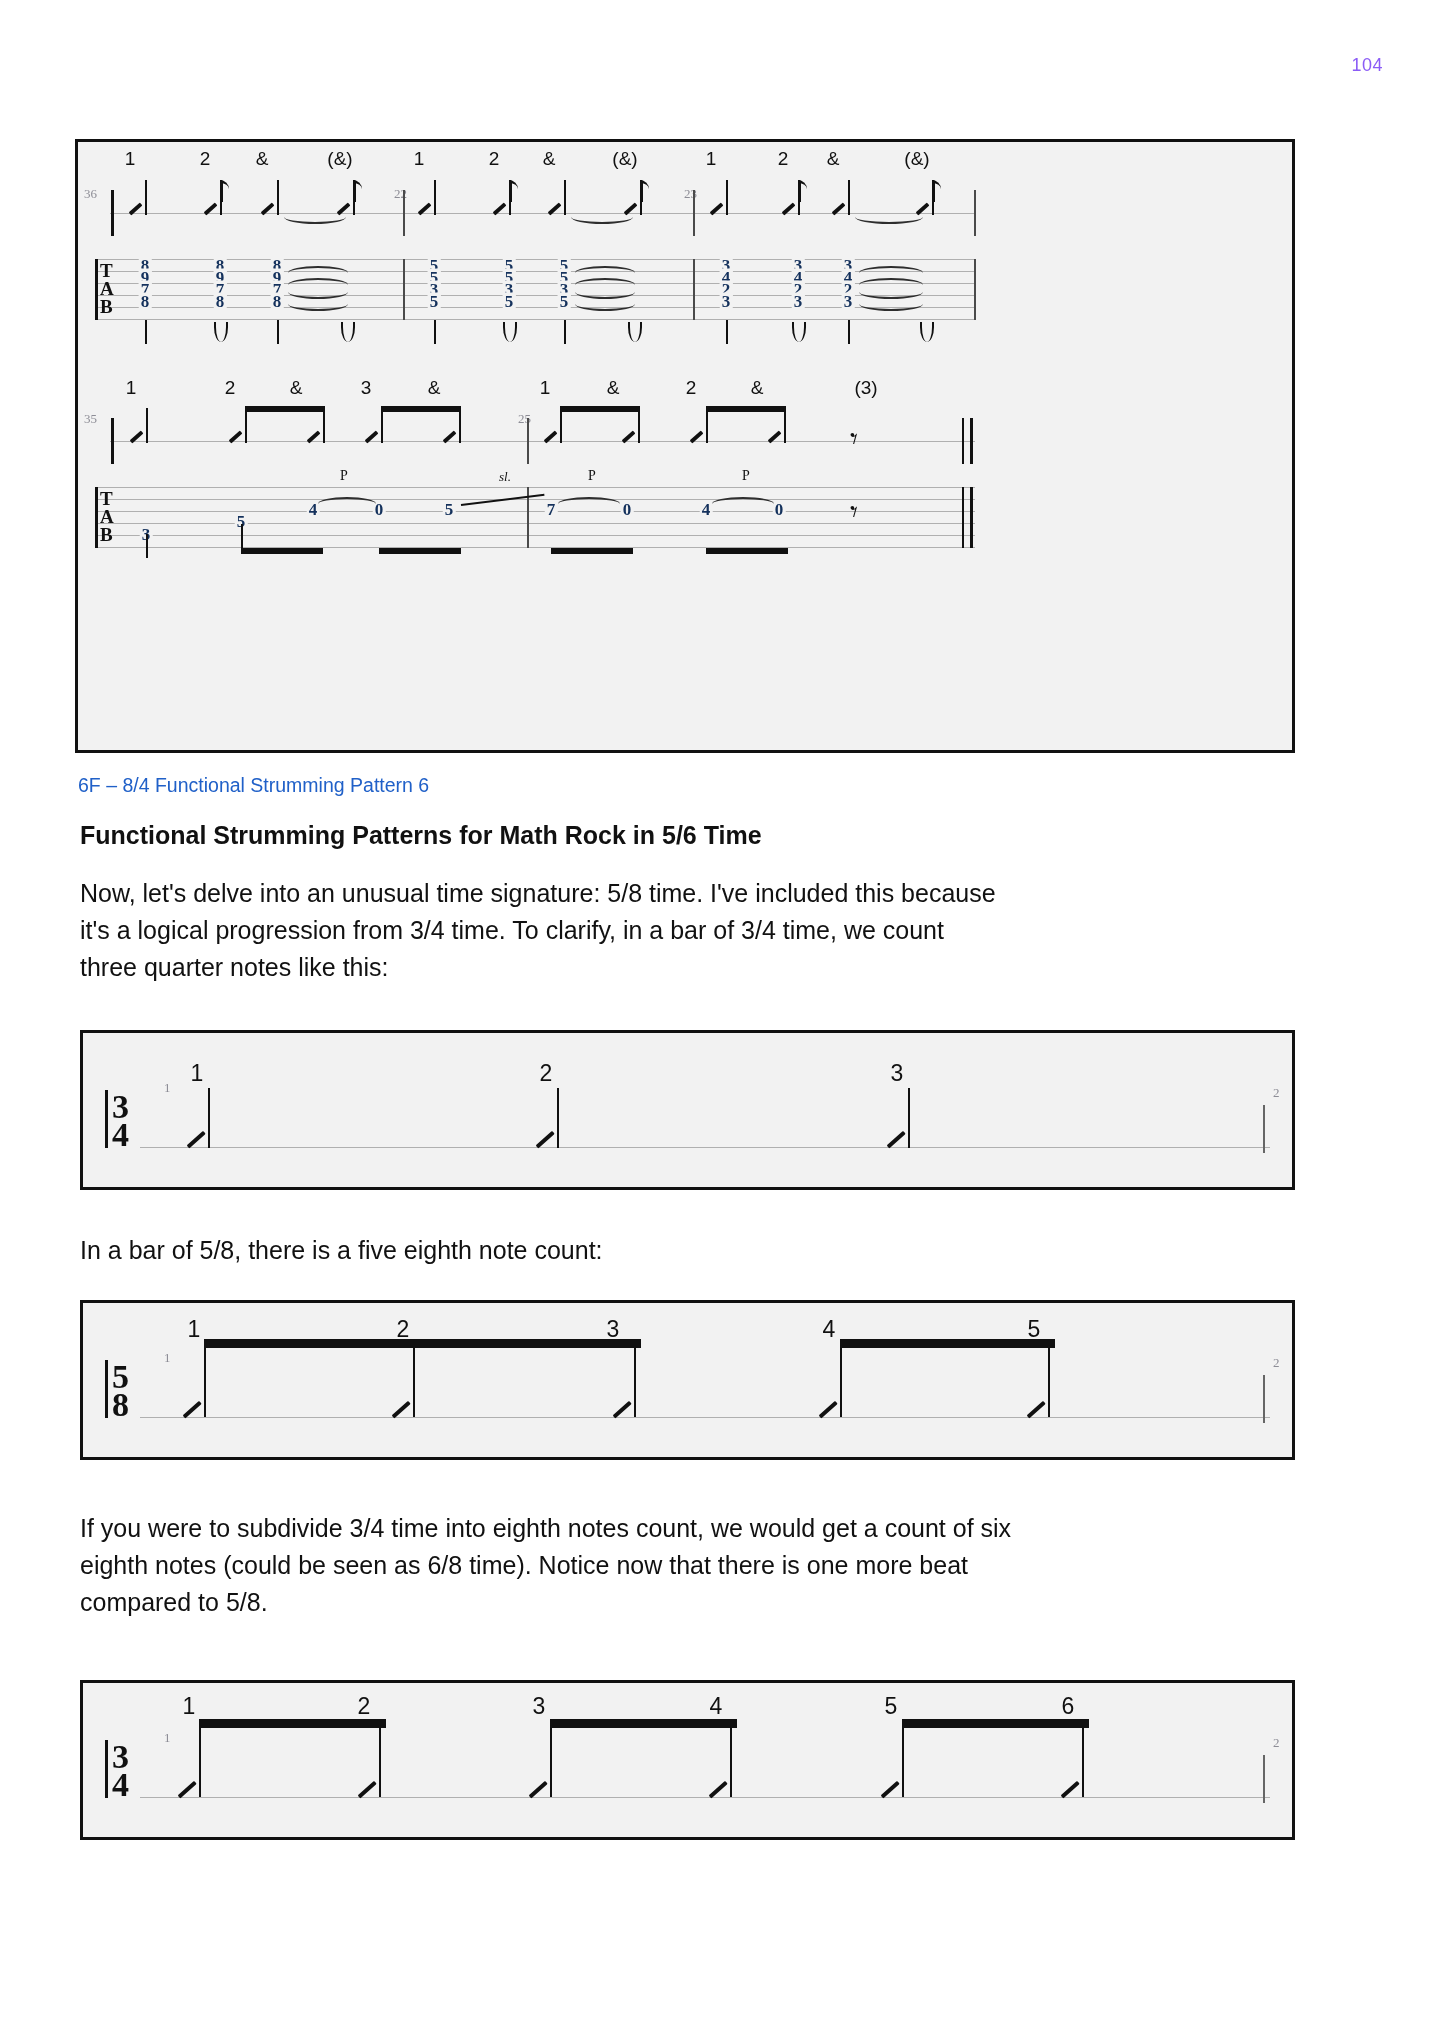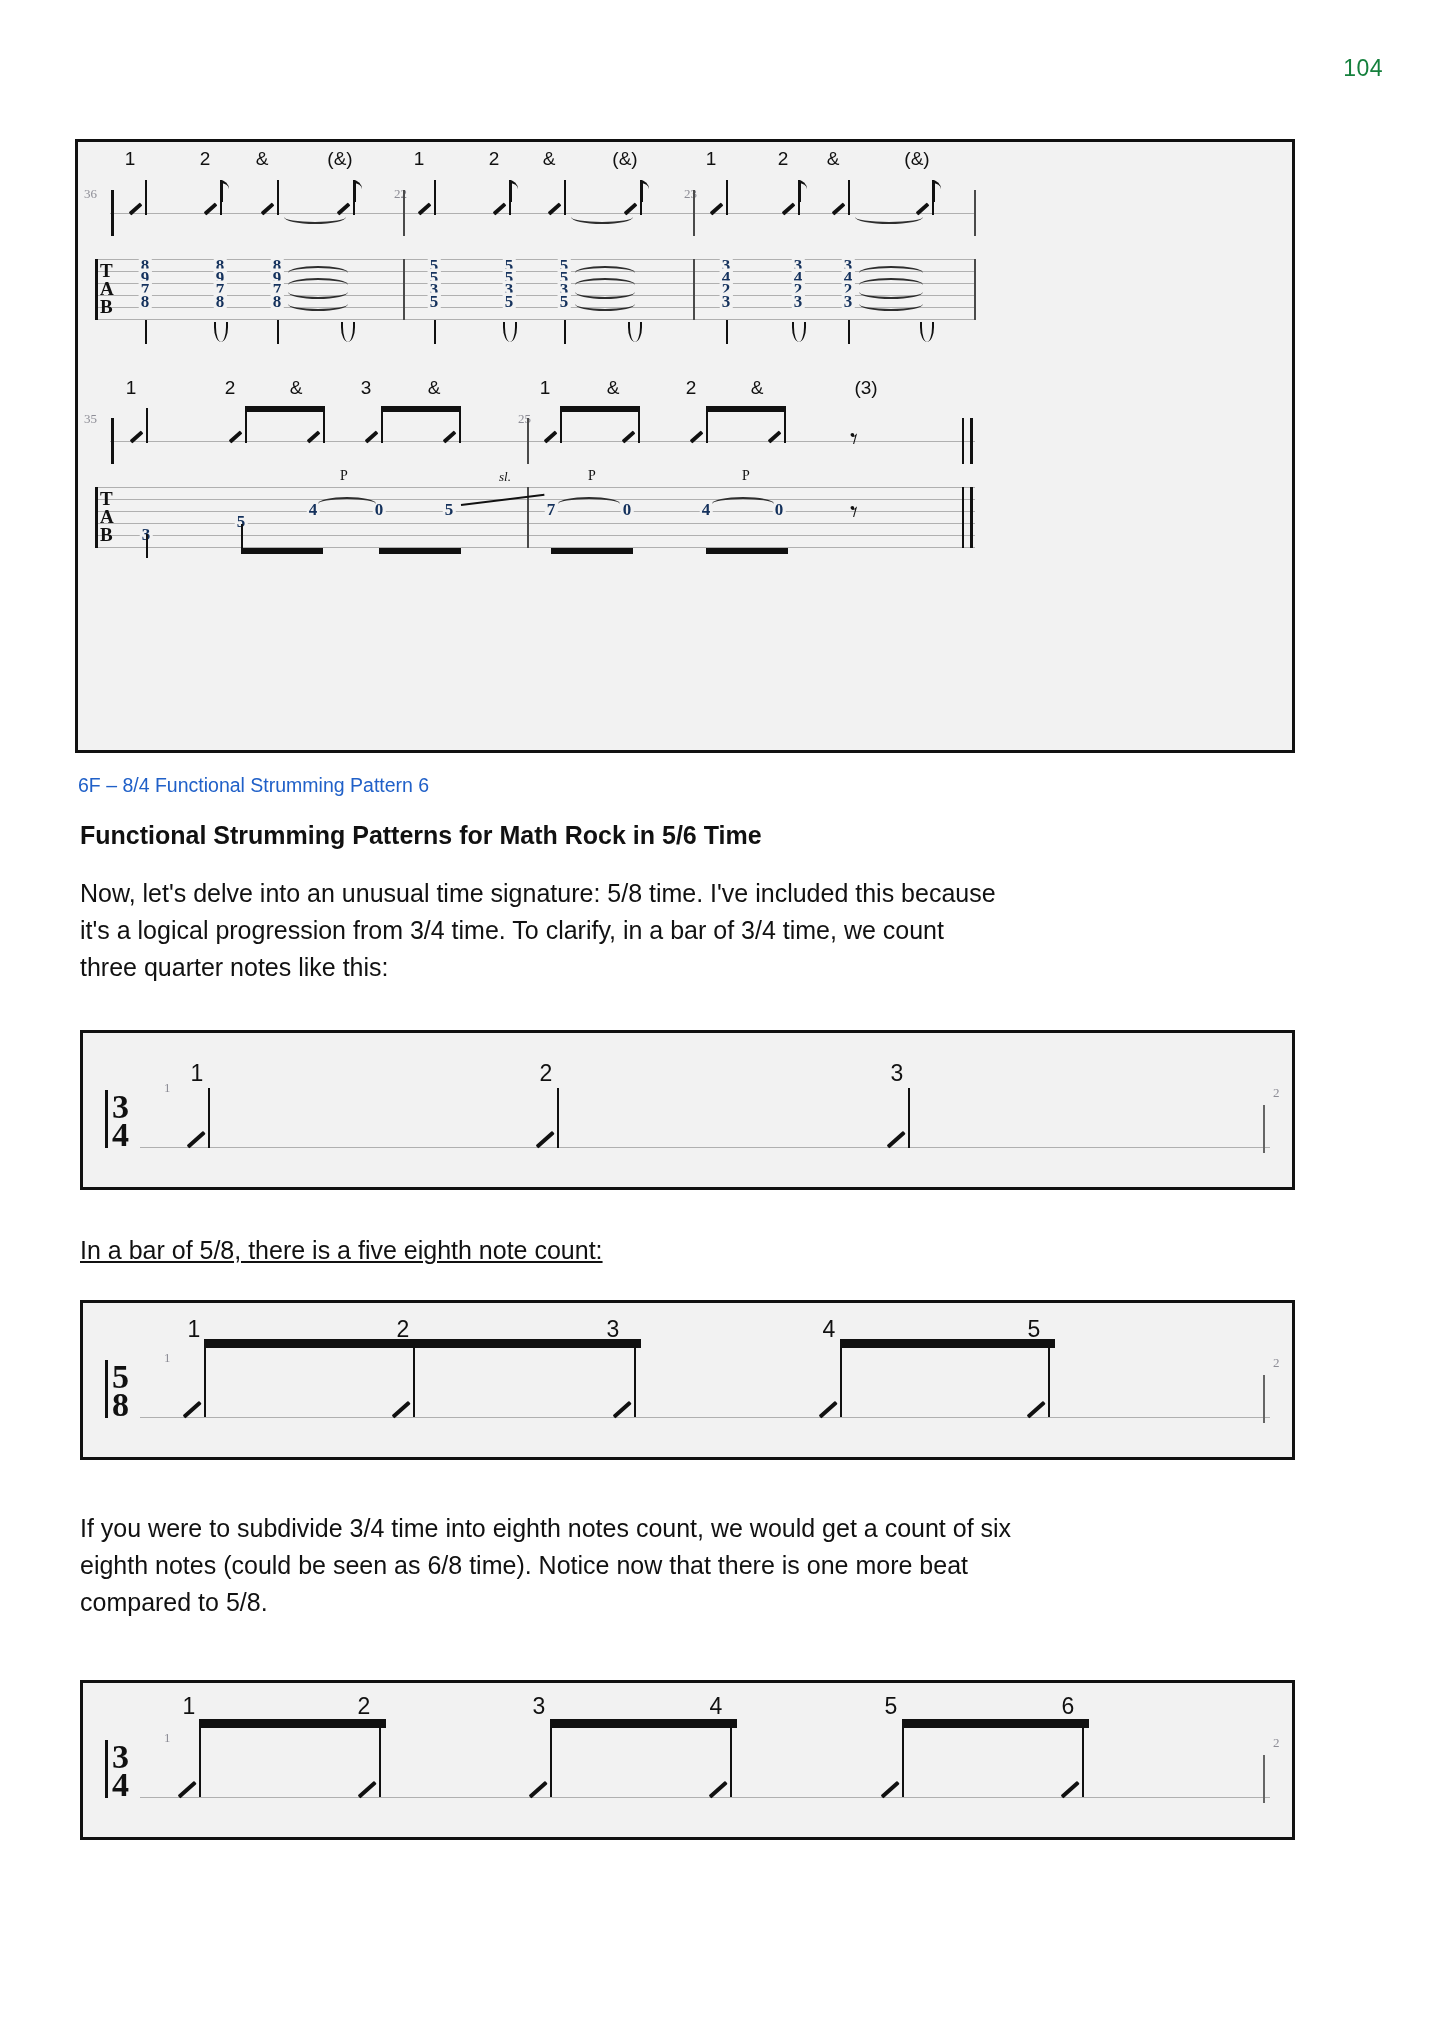--- a/index.html
+++ b/index.html
@@ -9,21 +9,21 @@
     background:#ffffff;
     font-family:"Liberation Sans", sans-serif;
     color:#000;
     position:relative;
     overflow:hidden;
   }
 
   
   .page-num{
     position:absolute; top:55px; right:62px;
-    font-size:23px; color:#15803d; letter-spacing:.5px;
+    font-size:18px; color:#8b5cf6; letter-spacing:.5px;
   }
 
   
   .score{
     position:absolute;
     background:#f2f2f2;
     border:3px solid #111;
   }
   .single-line{ position:absolute; height:1px; background:#b0b0b0; }
 
@@ -378,21 +378,21 @@
 <div class="count" style="left:897px; top:1060px; font-size:23px;">3</div>
 
 <div class="stem" style="left:208px; top:1088px; height:60px;"></div>
 <div class="slash" style="left:188px; top:1145px; width:22px;"></div>
 <div class="stem" style="left:557px; top:1088px; height:60px;"></div>
 <div class="slash" style="left:537px; top:1145px; width:22px;"></div>
 <div class="stem" style="left:908px; top:1088px; height:60px;"></div>
 <div class="slash" style="left:888px; top:1145px; width:22px;"></div>
 <div class="bar thin" style="left:1263px; top:1105px; height:48px;"></div>
 
-<div class="para" style="left:80px; top:1232px; width:925px;text-decoration:underline;">In a bar of 5/8, there is a five eighth note count:</div>
+<div class="para" style="left:80px; top:1232px; width:925px;">In a bar of 5/8, there is a five eighth note count:</div>
 
 <div class="score" style="left:80px; top:1300px; width:1215px; height:160px;"></div>
 
 <div class="timesig" style="left:112px; top:1363px;">
   <span>5</span><br>
   <span>8</span>
 </div>
 <div class="bar heavy" style="left:105px; top:1360px; height:58px;"></div>
 <div class="single-line" style="left:140px; top:1417px; width:1130px;"></div>
 

